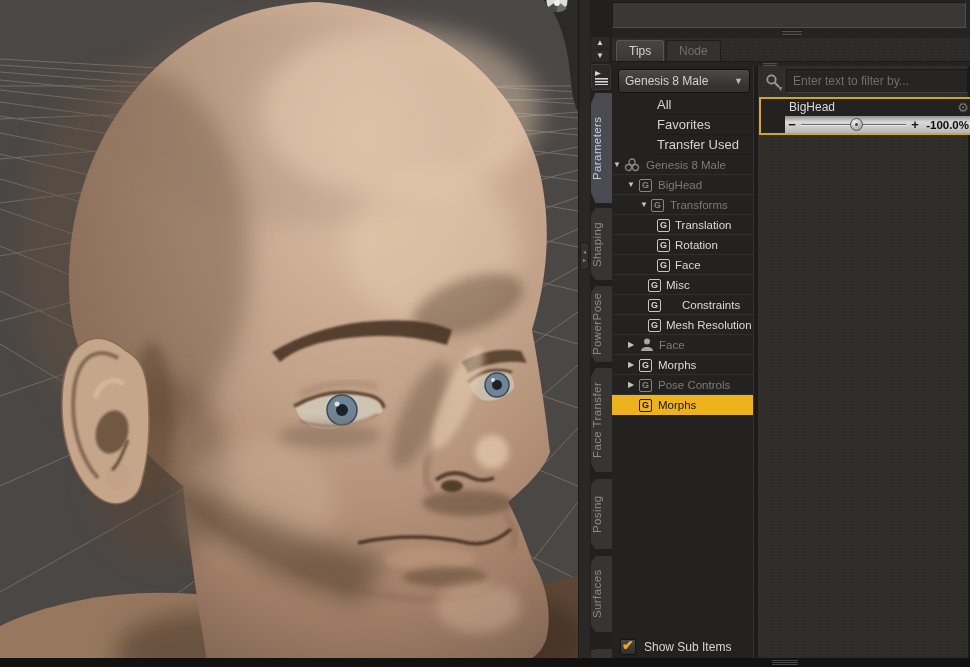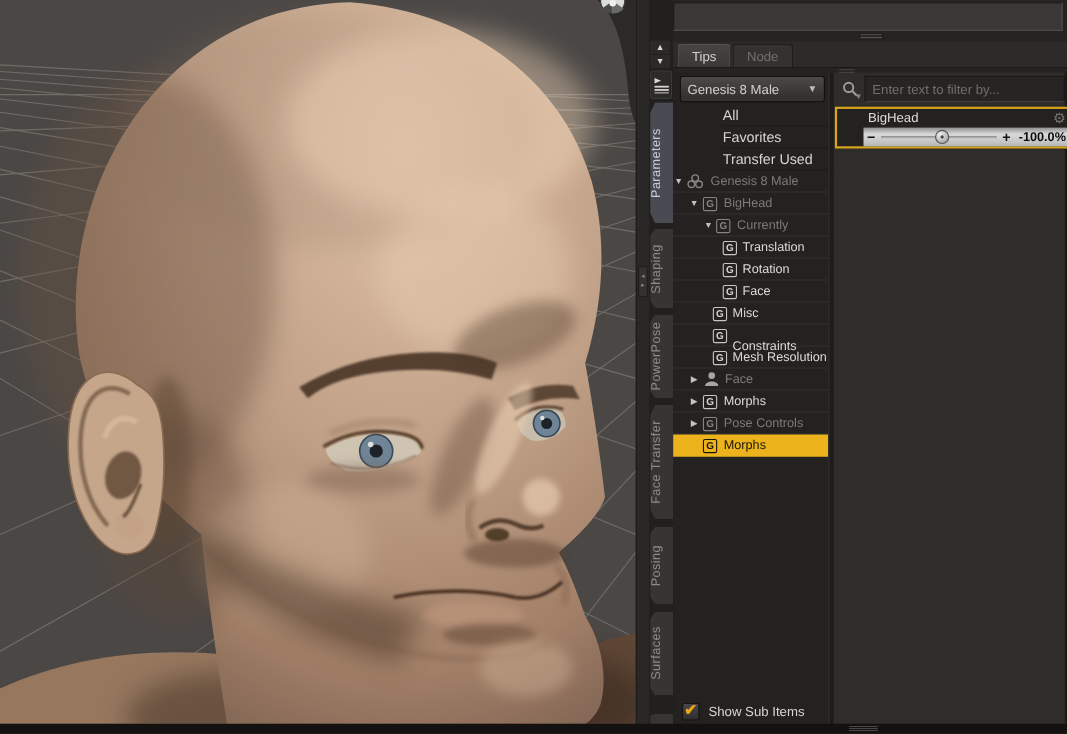--- a/index.html
+++ b/index.html
@@ -317,41 +317,41 @@
       <span class="tlabel" style="left:34px;">Genesis 8 Male</span>
     </div>
     <div class="trow dim" style="top:109px;">
       <span class="arrow" style="left:14px;">▼</span>
       <span class="gicon" style="left:27px;">G</span>
       <span class="tlabel" style="left:46px;">BigHead</span>
     </div>
     <div class="trow dim" style="top:129px;">
       <span class="arrow" style="left:27px;">▼</span>
       <span class="gicon" style="left:39px;">G</span>
-      <span class="tlabel" style="left:58px;">Currently</span>
+      <span class="tlabel" style="left:58px;">Transforms</span>
     </div>
     <div class="trow" style="top:149px;">
       <span class="gicon" style="left:45px;">G</span>
       <span class="tlabel" style="left:63px;">Translation</span>
     </div>
     <div class="trow" style="top:169px;">
       <span class="gicon" style="left:45px;">G</span>
       <span class="tlabel" style="left:63px;">Rotation</span>
     </div>
     <div class="trow" style="top:189px;">
       <span class="gicon" style="left:45px;">G</span>
       <span class="tlabel" style="left:63px;">Face</span>
     </div>
     <div class="trow" style="top:209px;">
       <span class="gicon" style="left:36px;">G</span>
       <span class="tlabel" style="left:54px;">Misc</span>
     </div>
     <div class="trow" style="top:229px;">
       <span class="gicon" style="left:36px;">G</span>
-      <span class="tlabel" style="left:54px;margin-top:10px;">Constraints</span>
+      <span class="tlabel" style="left:70px;">Constraints</span>
     </div>
     <div class="trow" style="top:249px;">
       <span class="gicon" style="left:36px;">G</span>
       <span class="tlabel" style="left:54px;">Mesh Resolution</span>
     </div>
     <div class="trow dim" style="top:269px;">
       <span class="arrow" style="left:14px;">▶</span>
       <span class="figicon" style="left:27px;">
         <svg width="16" height="16" viewBox="0 0 16 16">
             <circle cx="8" cy="4.5" r="3" fill="#a8a6a0"></circle>

